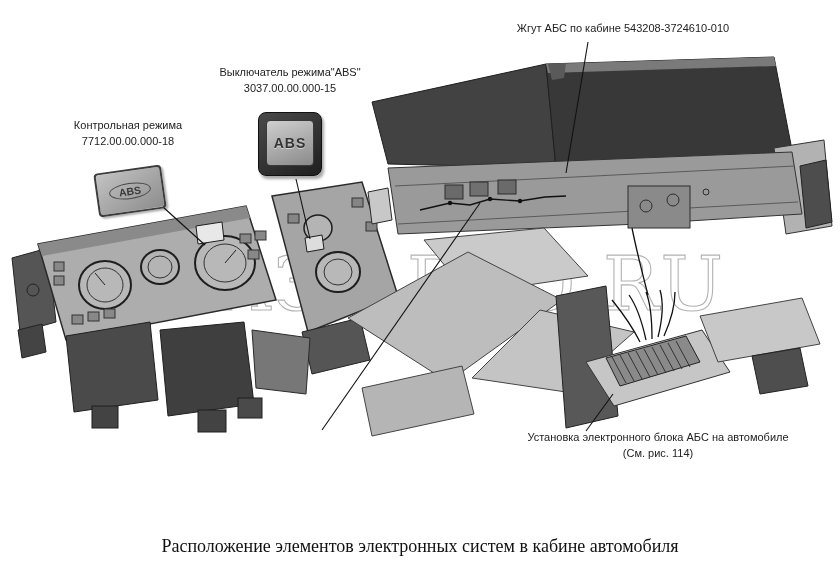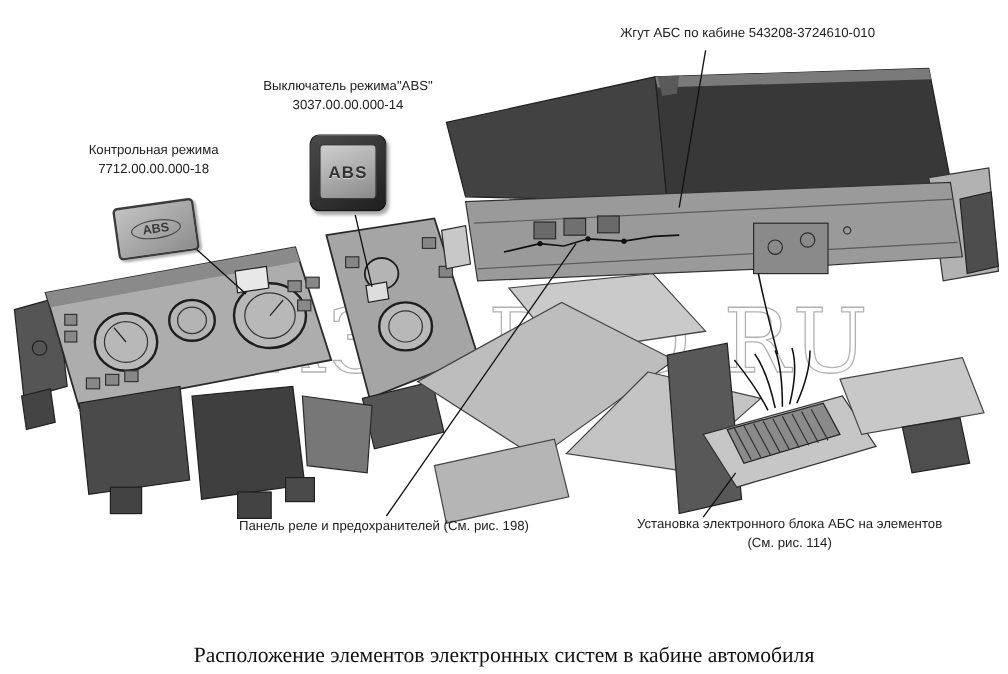--- a/index.html
+++ b/index.html
@@ -169,32 +169,31 @@
       <line x1="163" y1="207" x2="205" y2="245"></line>
       <line x1="480" y1="203" x2="322" y2="430"></line>
       <line x1="586" y1="431" x2="613" y2="394"></line>
     </g>
   </svg>
 
   <div class="label" style="left:453px;top:20px;width:340px;">Жгут АБС по кабине 543208-3724610-010</div>
 
   <div class="label" style="left:165px;top:64px;width:250px;">
     <div>Выключатель режима"ABS"</div>
-    <div>3037.00.00.000-14</div>
+    <div>3037.00.00.000-15</div>
   </div>
 
   <div class="label" style="left:28px;top:117px;width:200px;">
     <div>Контрольная режима</div>
     <div>7712.00.00.000-18</div>
   </div>
 
-  <div class="label" style="left:150px;top:431px;width:340px;">Панель реле и предохранителей (См. рис. 198)</div>
 
   <div class="label" style="left:488px;top:429px;width:340px;">
-    <div>Установка электронного блока АБС на элементов</div>
+    <div>Установка электронного блока АБС на автомобиле</div>
     <div>(См. рис. 114)</div>
   </div>
 
   <div class="abs-button">
     <div class="abs-button-face">
       <span>ABS</span>
     </div>
   </div>
 
   <div class="abs-lamp">

